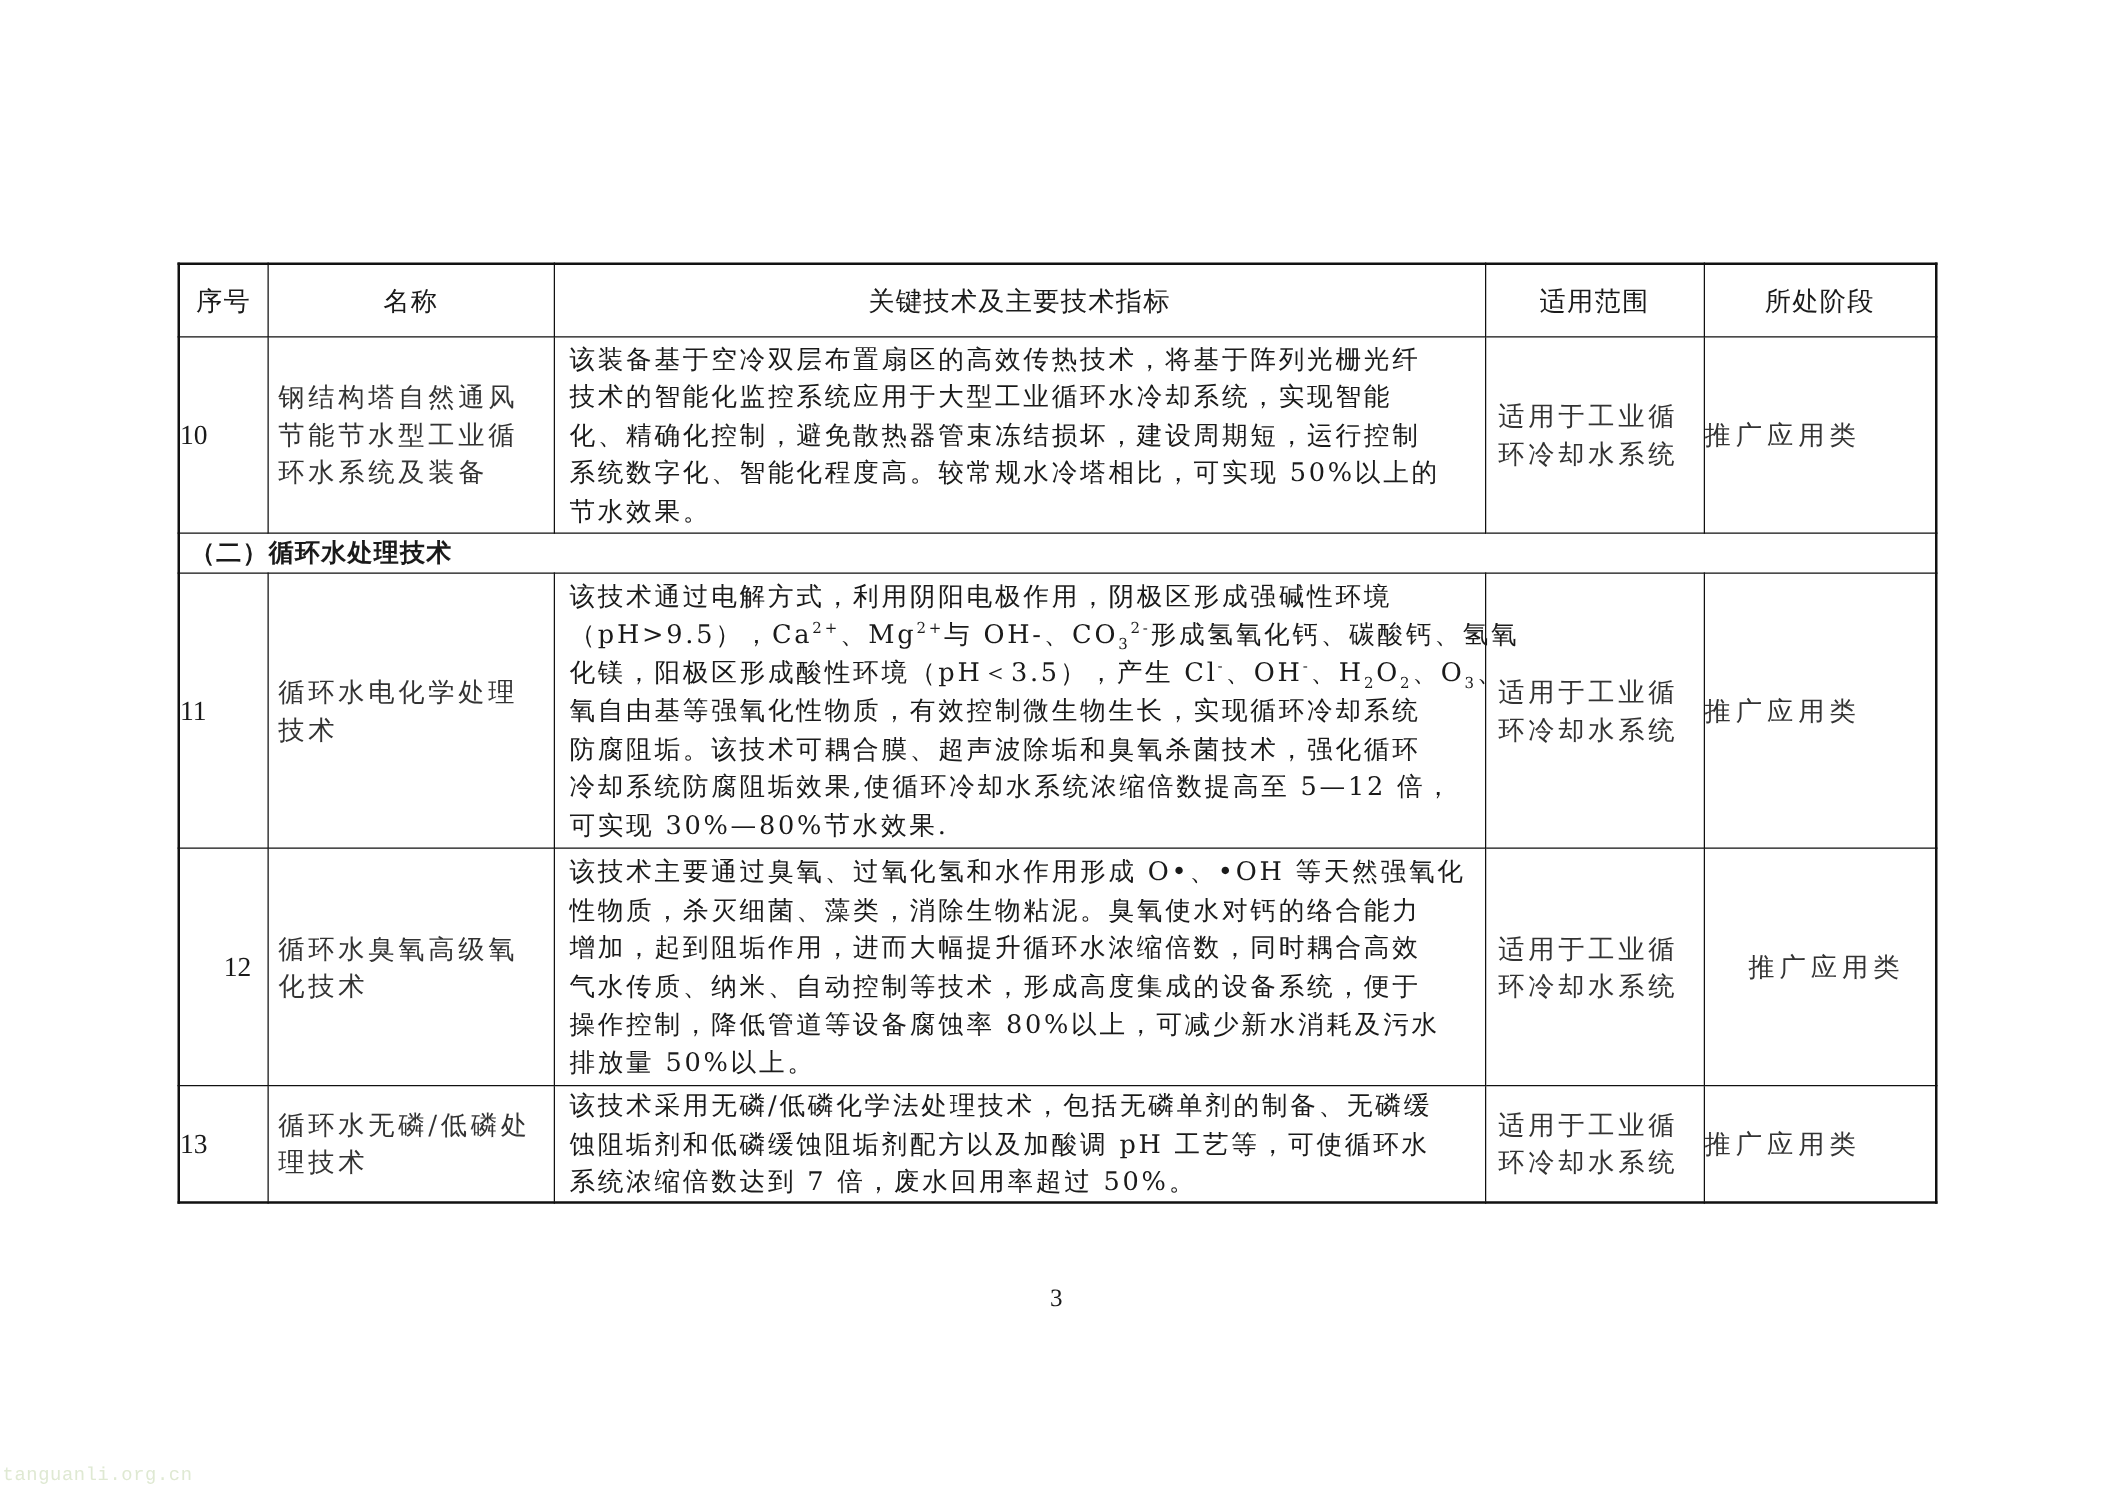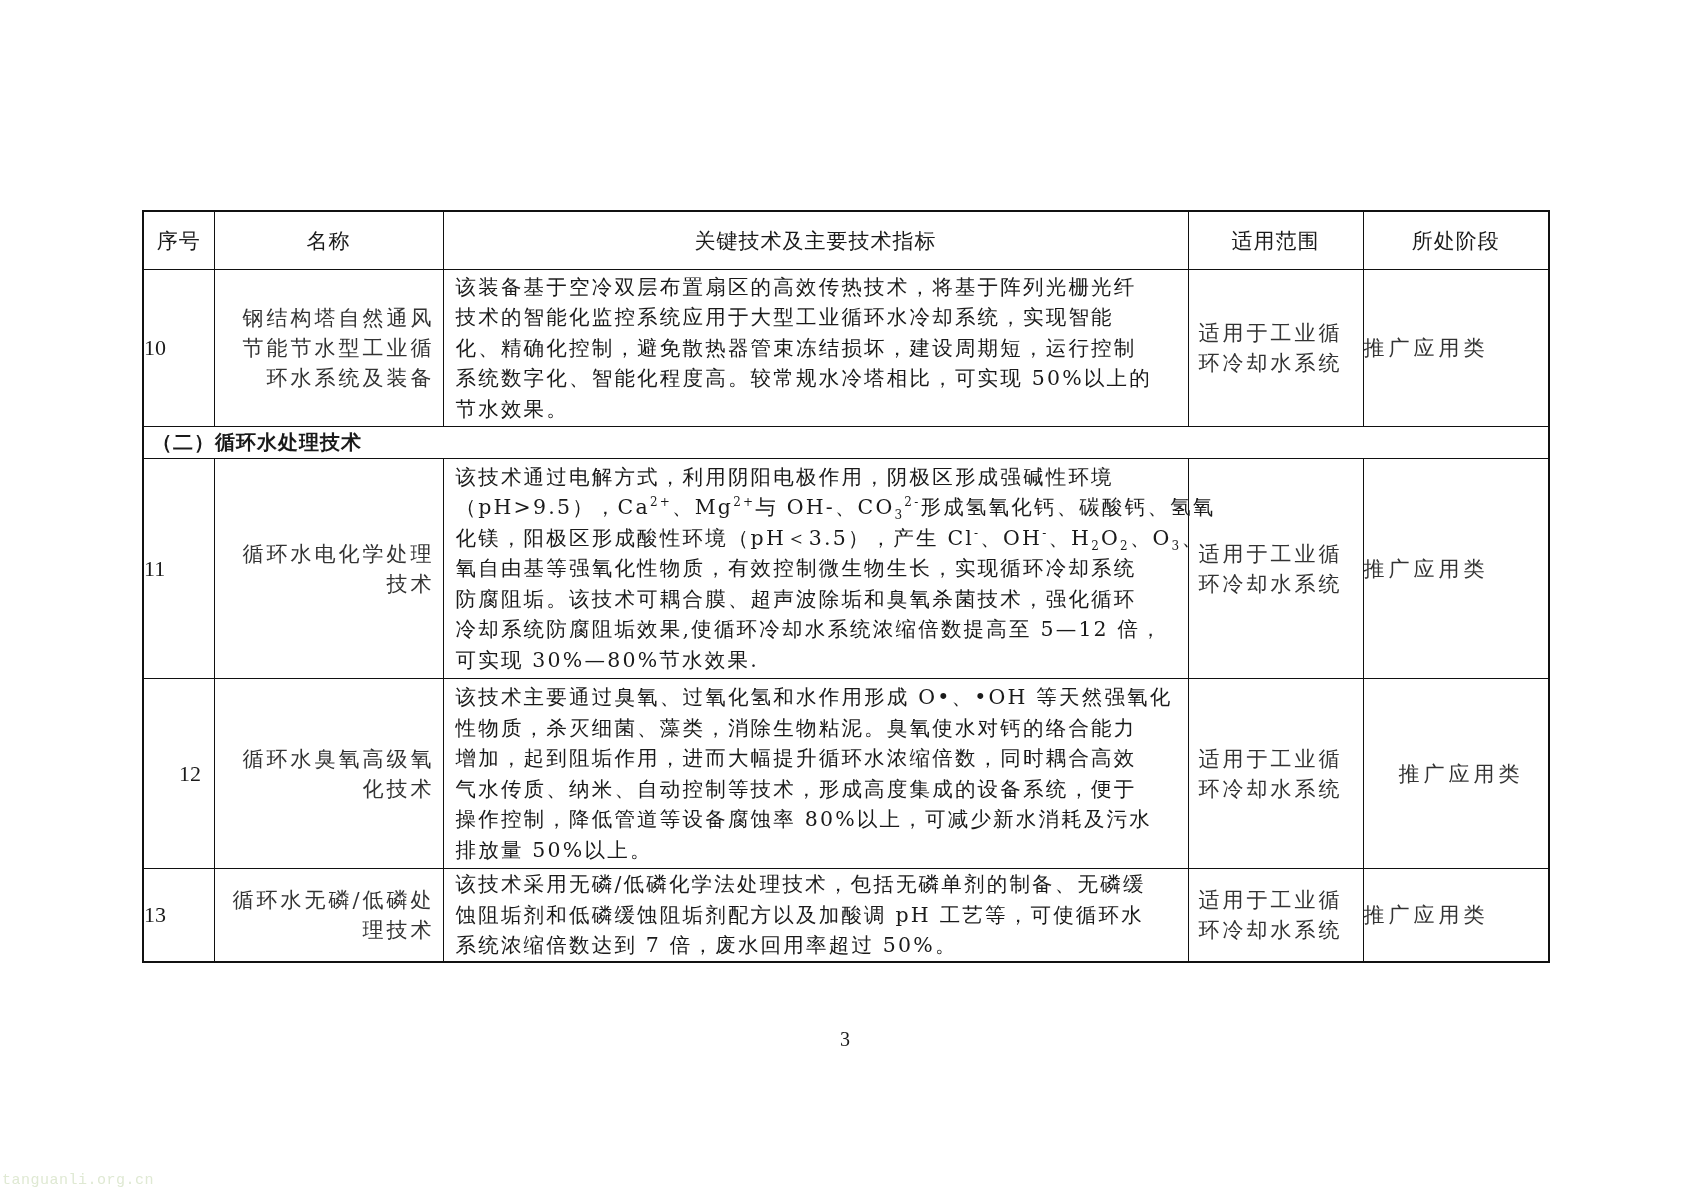--- a/index.html
+++ b/index.html
@@ -32,21 +32,21 @@
       font-weight: normal;
       font-size: 21px;
       text-align: center;
       letter-spacing: 1px;
     }
     .cell-no {
       text-align: left; font-size: 22px;
       font-family: "Liberation Serif", serif;
     }
     .cell-name {
-      text-align: right; font-size: 21px; line-height: 30px;
+      text-align: left; font-size: 21px; line-height: 30px;
       letter-spacing: 3px; padding: 0 8px !important; color: #333;
     }
     .cell-tech {
       font-size: 20.5px; line-height: 30.5px;
       padding: 0 8px 0 12px !important;
       text-align: justify;
       letter-spacing: 2.2px;
     }
     .cell-scope {
       font-size: 21px; line-height: 30px;

